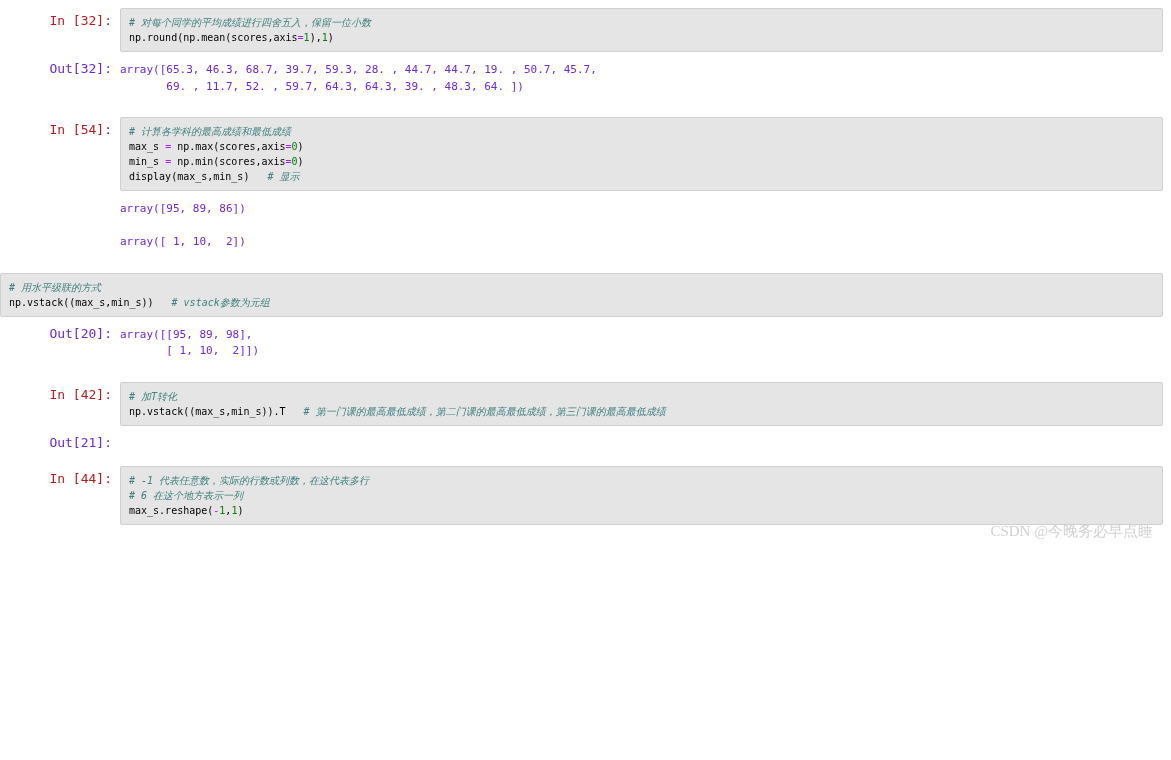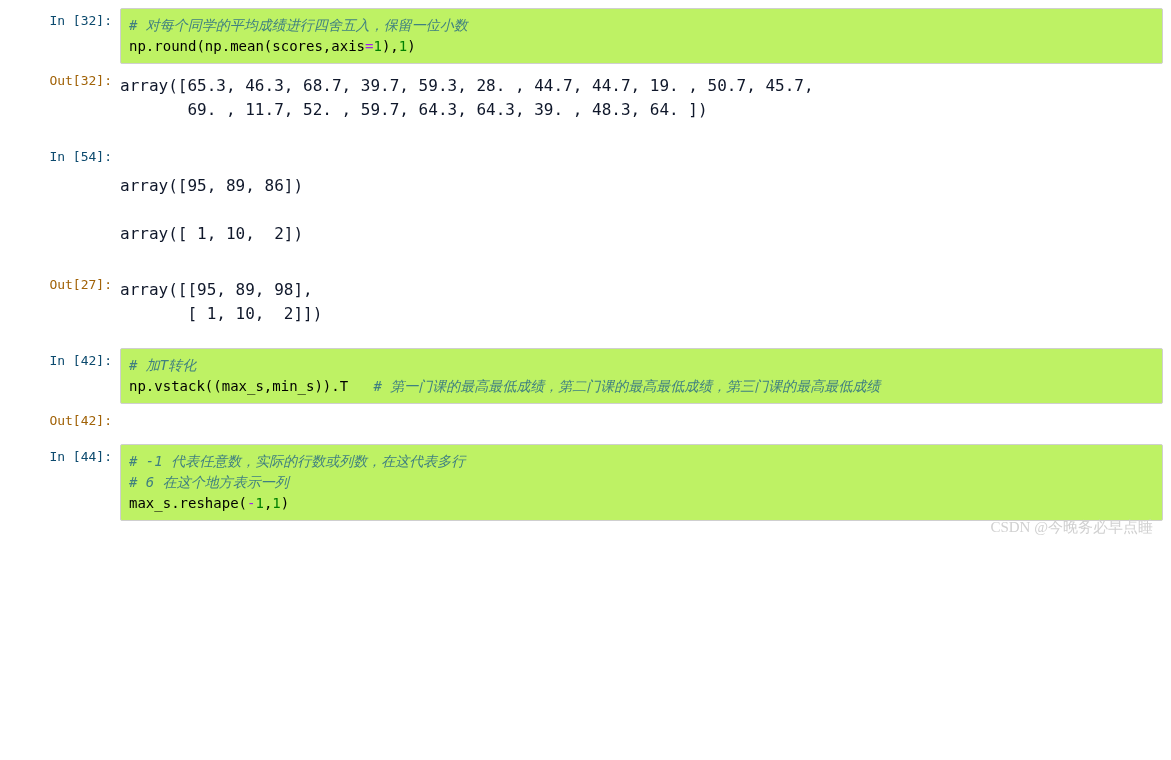--- a/index.html
+++ b/index.html
@@ -13,40 +13,40 @@
     }
     .cell { display: flex; margin-bottom: 4px; }
     .prompt {
       width: 120px;
       text-align: right;
       padding: 5px 8px 0 0;
       font-family: monospace;
       font-size: 13px;
       flex-shrink: 0;
     }
-    .prompt-in { color: #0c4a6e; }
-    .prompt-out { color: #a16207; }
+    .prompt-in { color: #b91c1c; }
+    .prompt-out { color: #6d28d9; }
     .cell-content { flex: 1; padding-right: 8px; }
     .input-area {
       border: 1px solid #cfcfcf;
-      background: #bef264;
+      background: #e5e5e5;
       border-radius: 2px;
       padding: 6px 8px;
       font-family: monospace;
-      font-size: 14px;
+      font-size: 10px;
       line-height: 1.5;
       white-space: pre;
     }
     .output-area {
       padding: 6px 0 6px 0;
       font-family: monospace;
-      font-size: 16px;
+      font-size: 11px;
       line-height: 1.5;
       white-space: pre;
-      color: #0f172a;
+      color: #6d28d9;
     }
     .cm { color: #408080; font-style: italic; }
     .num { color: #008000; }
     .op { color: #A020F0; }
     .watermark {
       position: absolute;
       right: 18px;
       bottom: 8px;
       color: #d0d0d0;
       font-size: 15px;
@@ -68,49 +68,59 @@
     <div class="cell">
       <div class="prompt prompt-out">Out[32]:</div>
       <div class="cell-content">
         <div class="output-area">array([65.3, 46.3, 68.7, 39.7, 59.3, 28. , 44.7, 44.7, 19. , 50.7, 45.7,
        69. , 11.7, 52. , 59.7, 64.3, 64.3, 39. , 48.3, 64. ])</div>
       </div>
     </div>
     <div style="height: 12px;"></div>
     <div class="cell">
       <div class="prompt prompt-in">In  [54]:</div>
+      <div class="cell-content">
+        <div class="input-area"><span class="cm"># 计算各学科的最高成绩和最低成绩</span>
+max_s <span class="op">=</span> np.max(scores,axis<span class="op">=</span><span class="num">0</span>)
+min_s <span class="op">=</span> np.min(scores,axis<span class="op">=</span><span class="num">0</span>)
+display(max_s,min_s)   <span class="cm"># 显示</span></div>
+      </div>
     </div>
     <div class="cell">
       <div class="prompt prompt-out"></div>
       <div class="cell-content">
         <div class="output-area">array([95, 89, 86])
 
 array([ 1, 10,  2])</div>
       </div>
     </div>
     <div style="height: 12px;"></div>
     <div class="cell">
+      <div class="cell-content">
+        <div class="input-area"><span class="cm"># 用水平级联的方式</span>
+np.vstack((max_s,min_s))   <span class="cm"># vstack参数为元组</span></div>
+      </div>
     </div>
     <div class="cell">
-      <div class="prompt prompt-out">Out[27]:</div>
+      <div class="prompt prompt-out">Out[20]:</div>
       <div class="cell-content">
         <div class="output-area">array([[95, 89, 98],
        [ 1, 10,  2]])</div>
       </div>
     </div>
     <div style="height: 12px;"></div>
     <div class="cell">
       <div class="prompt prompt-in">In  [42]:</div>
       <div class="cell-content">
         <div class="input-area"><span class="cm"># 加T转化</span>
 np.vstack((max_s,min_s)).T   <span class="cm"># 第一门课的最高最低成绩，第二门课的最高最低成绩，第三门课的最高最低成绩</span></div>
       </div>
     </div>
     <div class="cell">
-      <div class="prompt prompt-out">Out[42]:</div>
+      <div class="prompt prompt-out">Out[21]:</div>
     </div>
     <div style="height: 12px;"></div>
     <div class="cell">
       <div class="prompt prompt-in">In  [44]:</div>
       <div class="cell-content">
         <div class="input-area"><span class="cm"># -1 代表任意数，实际的行数或列数，在这代表多行</span>
 <span class="cm"># 6 在这个地方表示一列</span>
 max_s.reshape(<span class="op">-</span><span class="num">1</span>,<span class="num">1</span>)</div>
       </div>
     </div>

